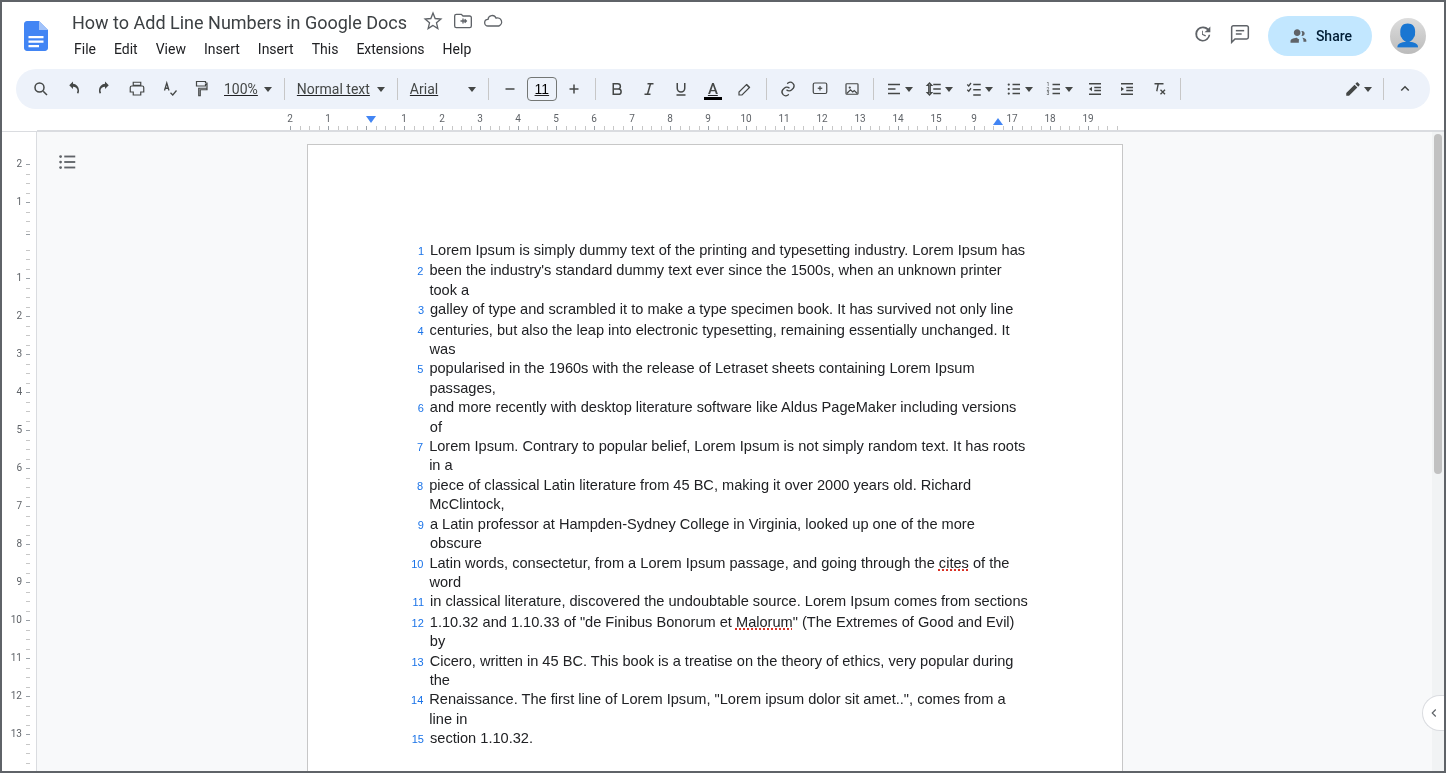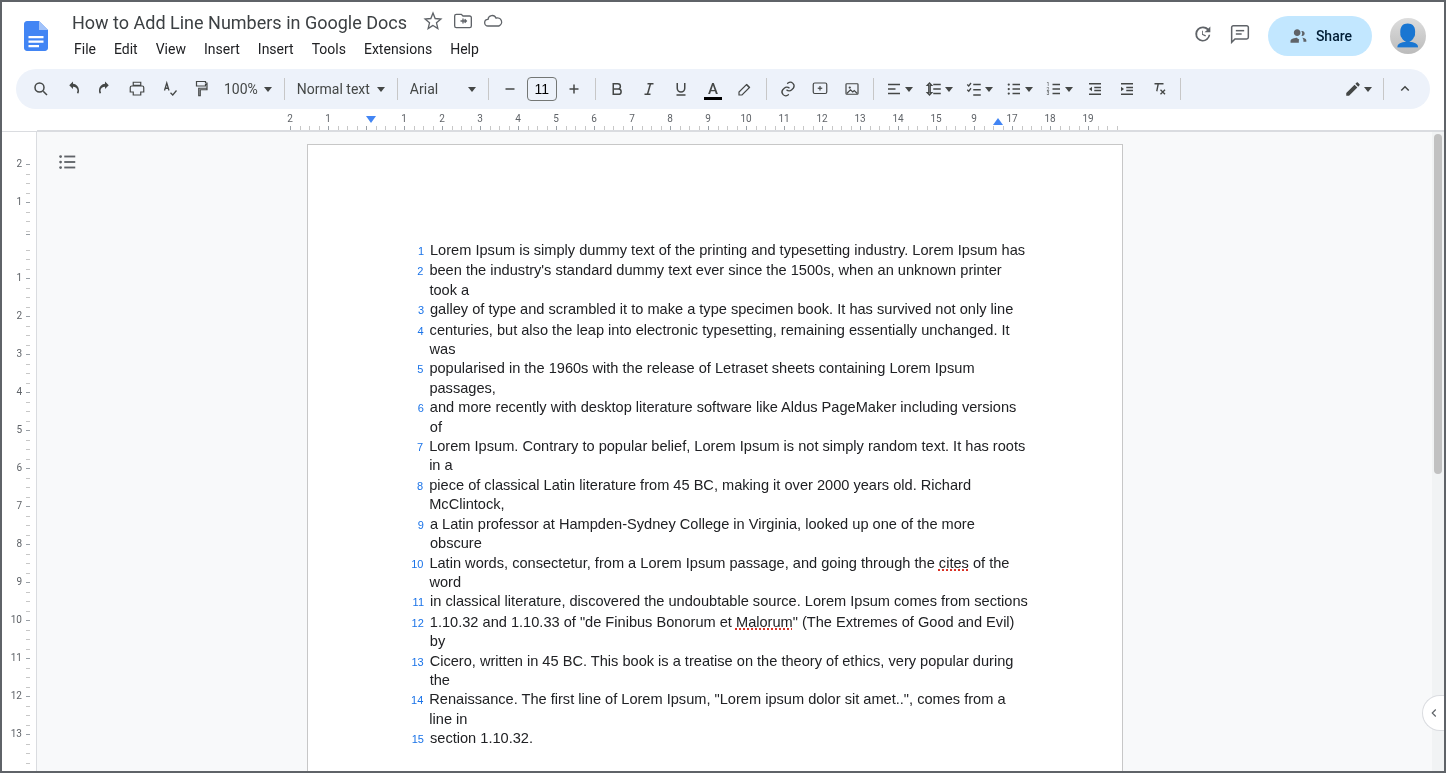--- a/index.html
+++ b/index.html
@@ -15,21 +15,21 @@
 .title-icons { display: flex; gap: 10px; color: #5f6368; }
 .title-icons svg, .right-icons svg { width: 20px; height: 20px; fill: #5f6368; }
 .menu-row { display: flex; gap: 2px; margin-top: 2px; }
 .menu-item { font-size: 14px; color: #202124; padding: 4px 8px; border-radius: 4px; cursor: pointer; }
 .right-icons { display: flex; align-items: center; gap: 18px; margin-right: 4px; }
 .share-btn { display: flex; align-items: center; gap: 8px; background: #c2e7ff; color: #001d35; font-size: 14px; font-weight: 500; padding: 10px 20px; border-radius: 40px; cursor: pointer; }
 .avatar { width: 36px; height: 36px; border-radius: 50%; background: linear-gradient(#ddd,#bbb); overflow: hidden; display:flex; align-items:center; justify-content:center; font-size:22px;}
 
 
 .toolbar-wrap { padding: 8px 14px 0 14px; }
-.toolbar { background: #edf2fa; border-radius: 24px; height: 40px; display: flex; align-items: center; padding: 0 10px; gap: 2px; }
+.toolbar { background: #edf2fa; border-radius: 24px; height: 40px; display: flex; align-items: center; padding: 0 10px; gap: 2px; text-decoration: underline; }
 .tb-btn { width: 30px; height: 28px; display: flex; align-items: center; justify-content: center; border-radius: 4px; cursor: pointer; color: #444746; }
 .tb-btn svg { width: 18px; height: 18px; fill: #444746; }
 .tb-sep { width: 1px; height: 22px; background: #c7c7c7; margin: 0 4px; }
 .tb-text-btn { display: flex; align-items: center; gap: 6px; padding: 0 6px; height: 28px; font-size: 14px; color: #444746; cursor: pointer; border-radius: 4px; }
 .font-size-input { width: 30px; height: 24px; border: 1px solid #747775; border-radius: 4px; text-align: center; font-size: 14px; background: transparent; }
 .caret { width: 0; height: 0; border-left: 4px solid transparent; border-right: 4px solid transparent; border-top: 5px solid #444746; }
 .tb-spacer { flex: 1; }
 .underline-a { position: relative; }
 .underline-a::after { content: ""; position: absolute; left: 6px; right: 6px; bottom: 3px; height: 3px; background: #000; }
 
@@ -90,21 +90,21 @@
                 <path d="M19 18H6a4 4 0 0 1 0-8 5 5 0 0 1 9.6-1.5A4.5 4.5 0 0 1 19 18z" fill="none" stroke="#5f6368" stroke-width="1.6"></path>
               </svg></span>
         </div>
       </div>
       <div class="menu-row" id="menu-row">
           <span class="menu-item">File</span>
           <span class="menu-item">Edit</span>
           <span class="menu-item">View</span>
           <span class="menu-item">Insert</span>
           <span class="menu-item">Insert</span>
-          <span class="menu-item">Tools</span>
+          <span class="menu-item">This</span>
           <span class="menu-item">Extensions</span>
           <span class="menu-item">Help</span>
         </div>
     </div>
     <div class="right-icons">
       <span><svg viewBox="0 0 24 24">
             <path d="M13 3a9 9 0 1 0 8.9 10H20a7 7 0 1 1-1.9-5.7L15 10h7V3l-2.3 2.3A9 9 0 0 0 13 3zM12 8v5l4 2 .8-1.4L13 12V8z"></path>
           </svg></span>
       <span><svg viewBox="0 0 24 24">
             <path d="M20 2H4c-1.1 0-2 .9-2 2v18l4-4h14c1.1 0 2-.9 2-2V4c0-1.1-.9-2-2-2z" fill="none" stroke="#5f6368" stroke-width="1.8"></path>

